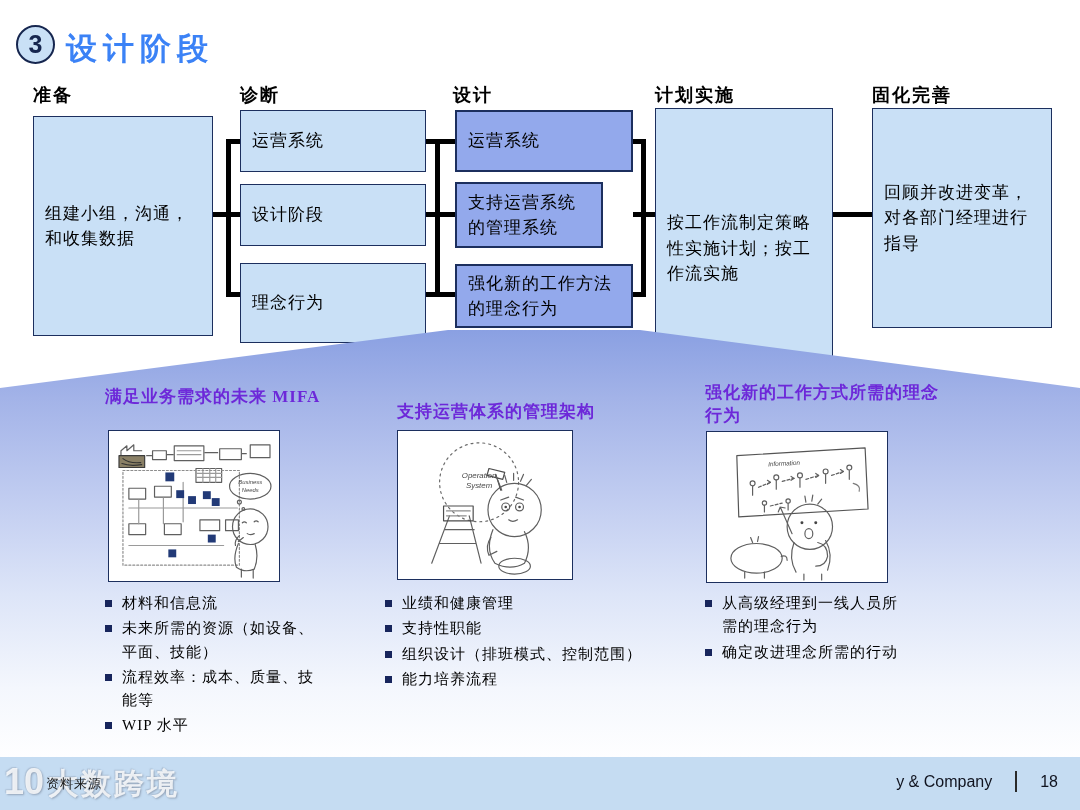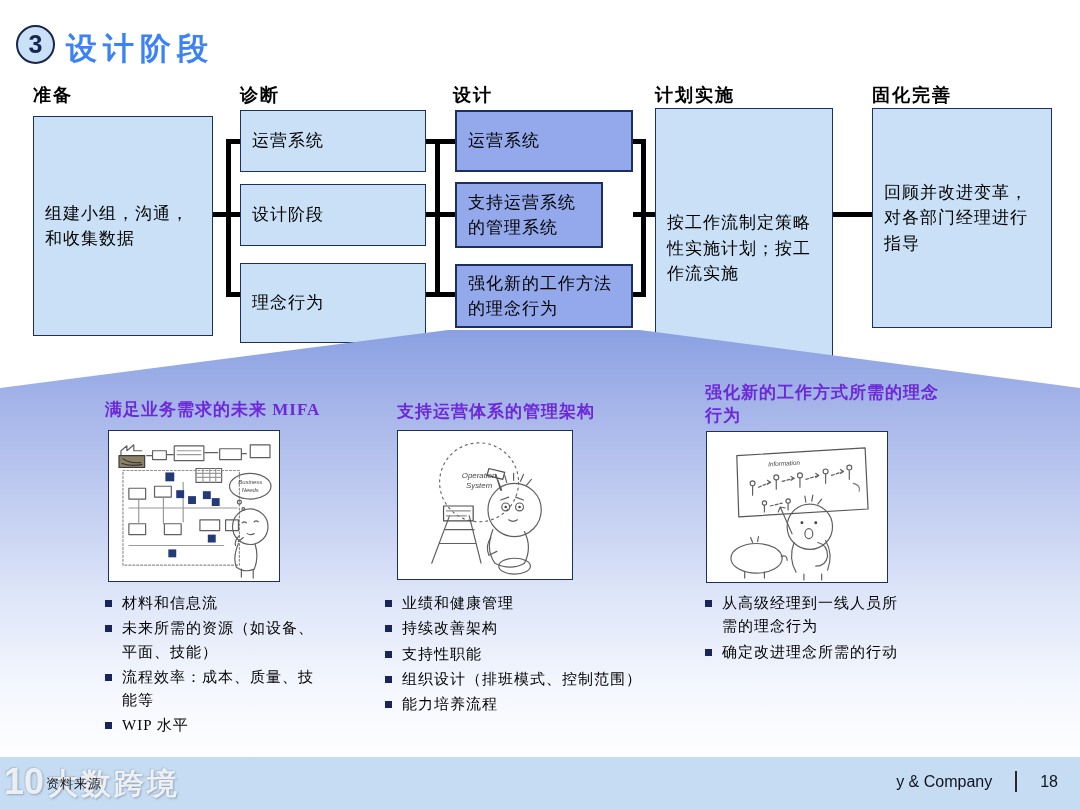--- a/index.html
+++ b/index.html
@@ -136,21 +136,21 @@
 
   <div class="fbox" style="left:655px;top:108px;width:178px;height:281px;">
     <span>按工作流制定策略性实施计划；按工作流实施</span>
   </div>
   <div class="fbox" style="left:872px;top:108px;width:180px;height:220px;">
     <span>回顾并改进变革，对各部门经理进行指导</span>
   </div>
 
   <div class="funnel"></div>
 
-  <div class="panel-heading" style="left:105px;top:399px;width:290px;">满足业务需求的未来 MIFA</div>
+  <div class="panel-heading" style="left:105px;top:386px;width:290px;">满足业务需求的未来 MIFA</div>
   <div class="panel-heading" style="left:397px;top:401px;width:290px;">支持运营体系的管理架构</div>
   <div class="panel-heading" style="left:705px;top:382px;width:240px;">强化新的工作方式所需的理念行为</div>
 
   <div class="img-box" style="left:108px;top:430px;width:172px;height:152px;">
     <svg viewBox="0 0 172 152">
       <path class="sketch" d="M12,30 l0,-10 6,-5 0,5 7,-6 0,6 8,0"></path>
       <rect class="sketch" x="10" y="25" width="26" height="12" style="fill:#8a8066;stroke:#3c3c3c;"></rect>
       <path class="sketch" d="M14,28 q6,5 18,4 M13,33 q8,3 20,1" style="stroke:#333;"></path>
       <rect class="sketch" x="44" y="20" width="14" height="9"></rect>
       <rect class="sketch" x="66" y="15" width="30" height="15"></rect>
@@ -267,24 +267,20 @@
       </div>
   </div>
 
   <div class="bullets" style="left:385px;top:592px;width:300px;">
     <div class="bullet-row">
         <span class="blt"></span>
         <span>业绩和健康管理</span>
       </div>
     <div class="bullet-row">
         <span class="blt"></span>
-        <span>持续改善架构</span>
-      </div>
-    <div class="bullet-row">
-        <span class="blt"></span>
         <span>支持性职能</span>
       </div>
     <div class="bullet-row">
         <span class="blt"></span>
         <span>组织设计（排班模式、控制范围）</span>
       </div>
     <div class="bullet-row">
         <span class="blt"></span>
         <span>能力培养流程</span>
       </div>

